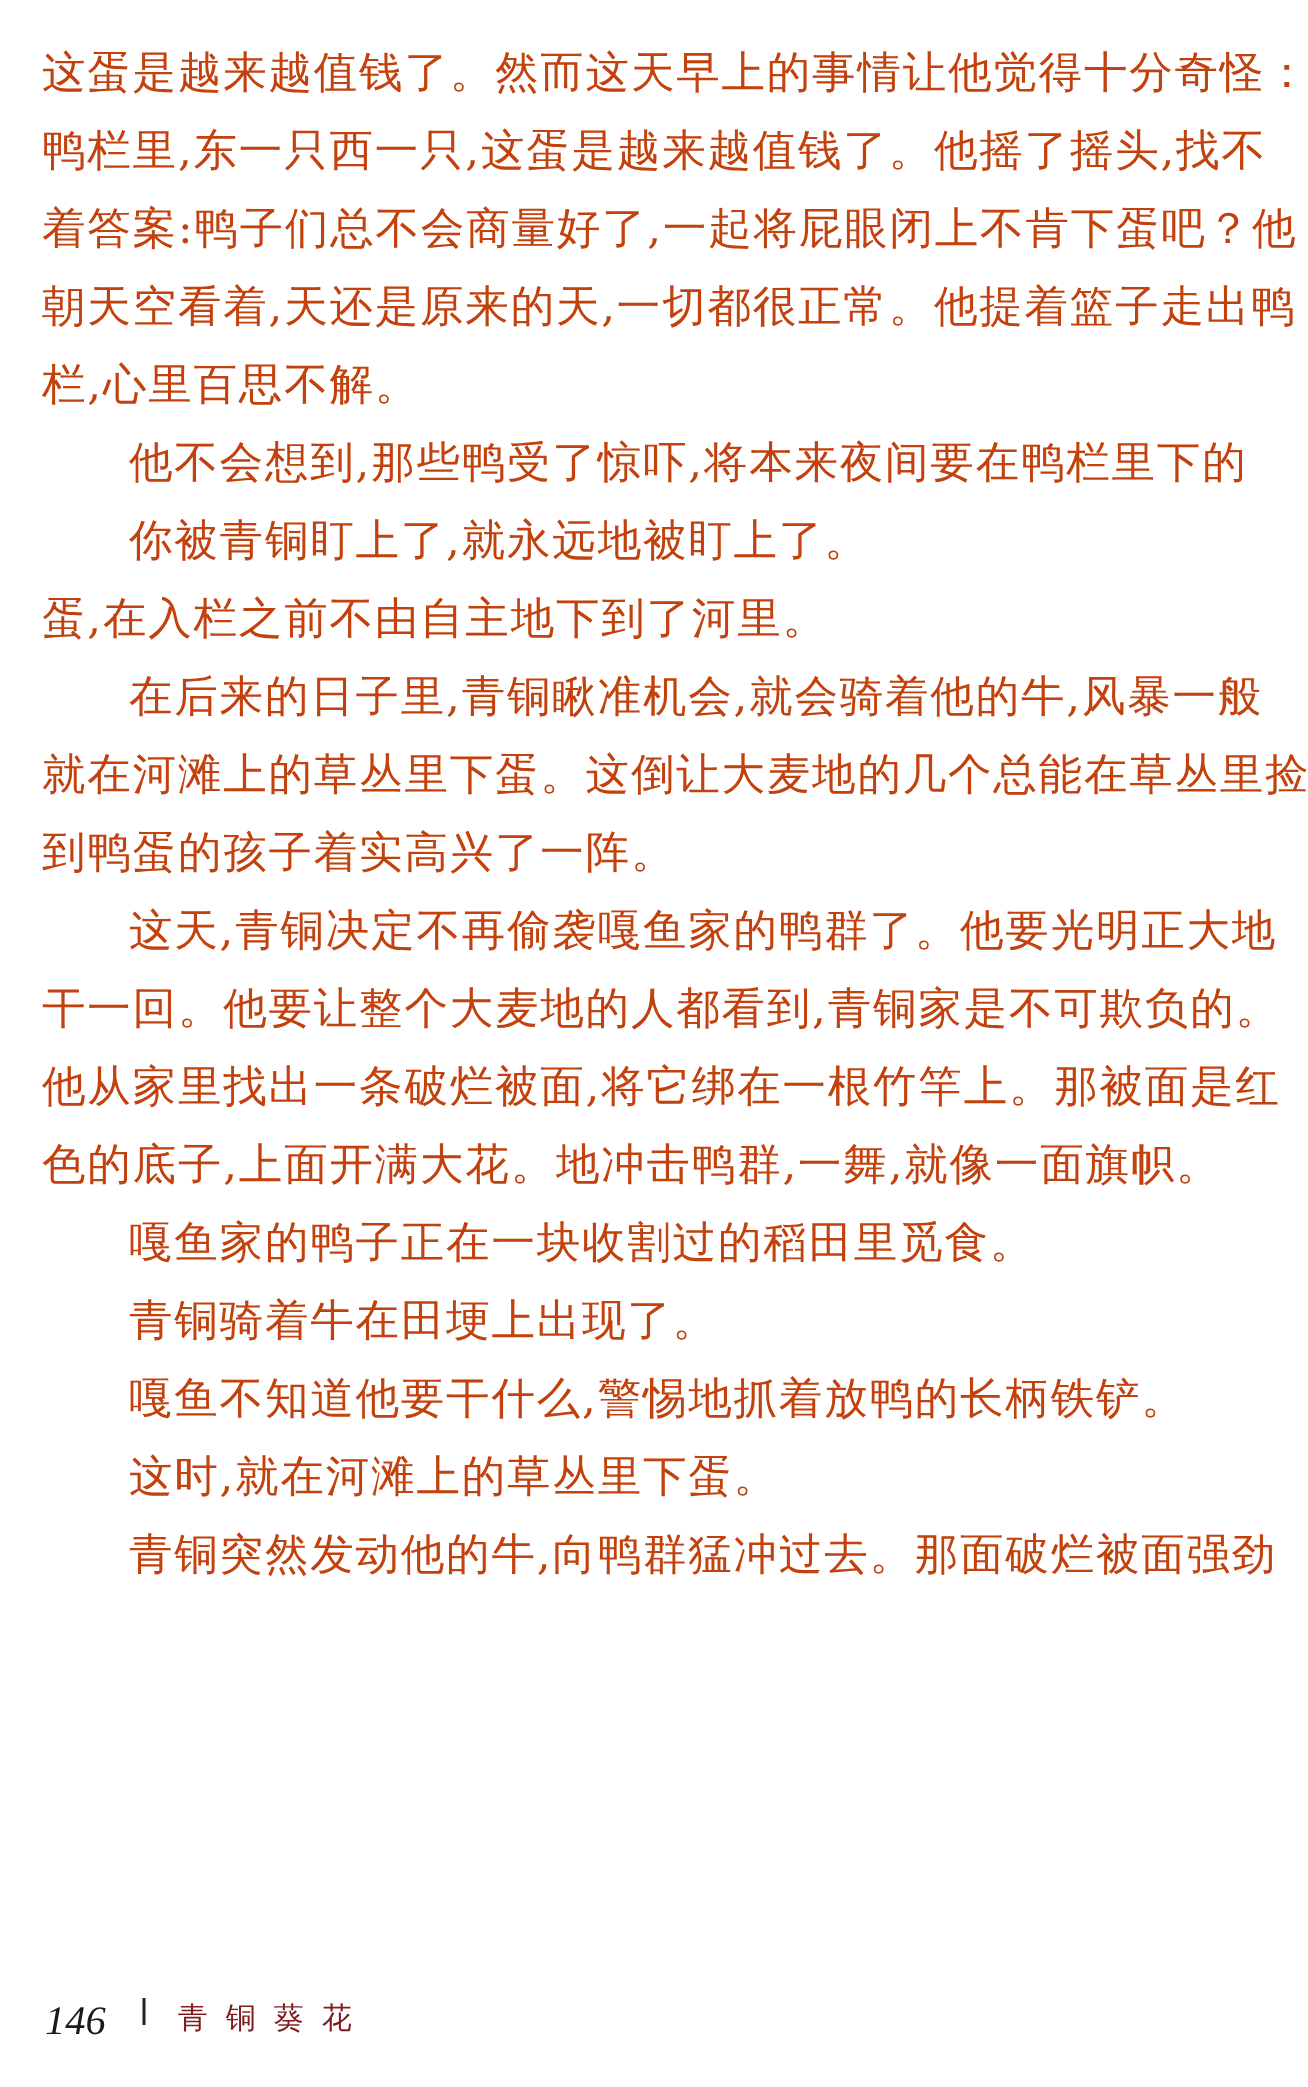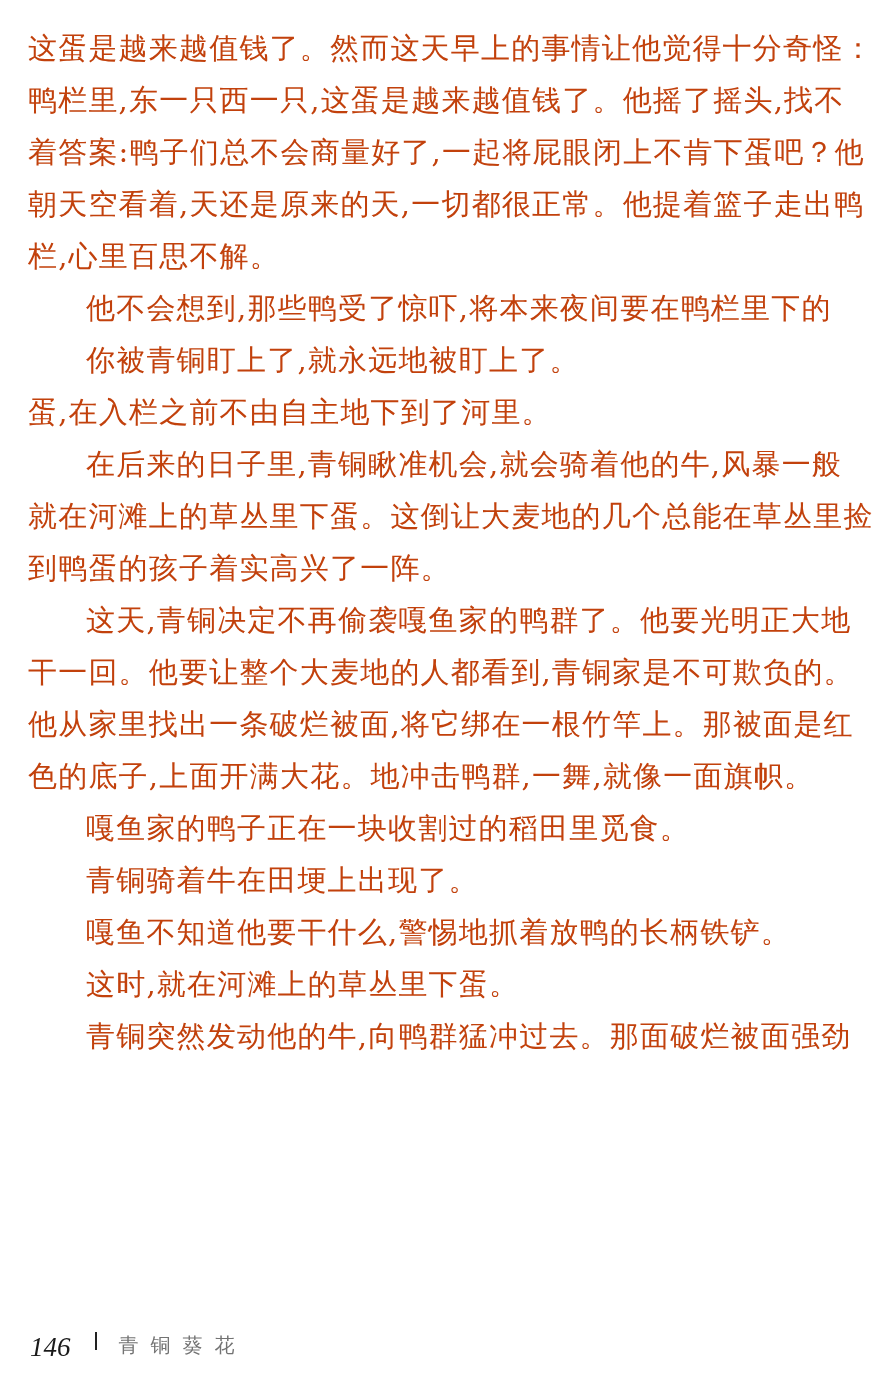--- a/index.html
+++ b/index.html
@@ -11,21 +11,21 @@
     line-height: 52px;
     height: 52px;
     color: #c2410c;
     white-space: nowrap;
     letter-spacing: 1.2px;
   }
   .line.indent { padding-left: 58px; }
   .footer { position: absolute; left: 30px; top: 1332px; height: 36px; display: flex; align-items: flex-start; }
   .page-number { font-family: "Liberation Serif", "DejaVu Serif", serif; font-style: italic; font-size: 27px; color: #1a1a1a; }
   .divider { width: 2px; height: 18px; background: #222; margin: 0 22px 0 24px; }
-  .book-title { font-family: Liberation Mono, monospace; font-size: 20px; letter-spacing: 12px; color: #737373; }
+  .book-title { font-family: Liberation Mono, monospace; font-size: 20px; letter-spacing: 12px; color: #7f1d1d; }
 </style>
 </head>
 <body>
 
 <div class="page">
   <div class="line">这蛋是越来越值钱了。然而这天早上的事情让他觉得十分奇怪：</div>
   <div class="line">鸭栏里,东一只西一只,这蛋是越来越值钱了。他摇了摇头,找不</div>
   <div class="line">着答案:鸭子们总不会商量好了,一起将屁眼闭上不肯下蛋吧？他</div>
   <div class="line">朝天空看着,天还是原来的天,一切都很正常。他提着篮子走出鸭</div>
   <div class="line">栏,心里百思不解。</div>

